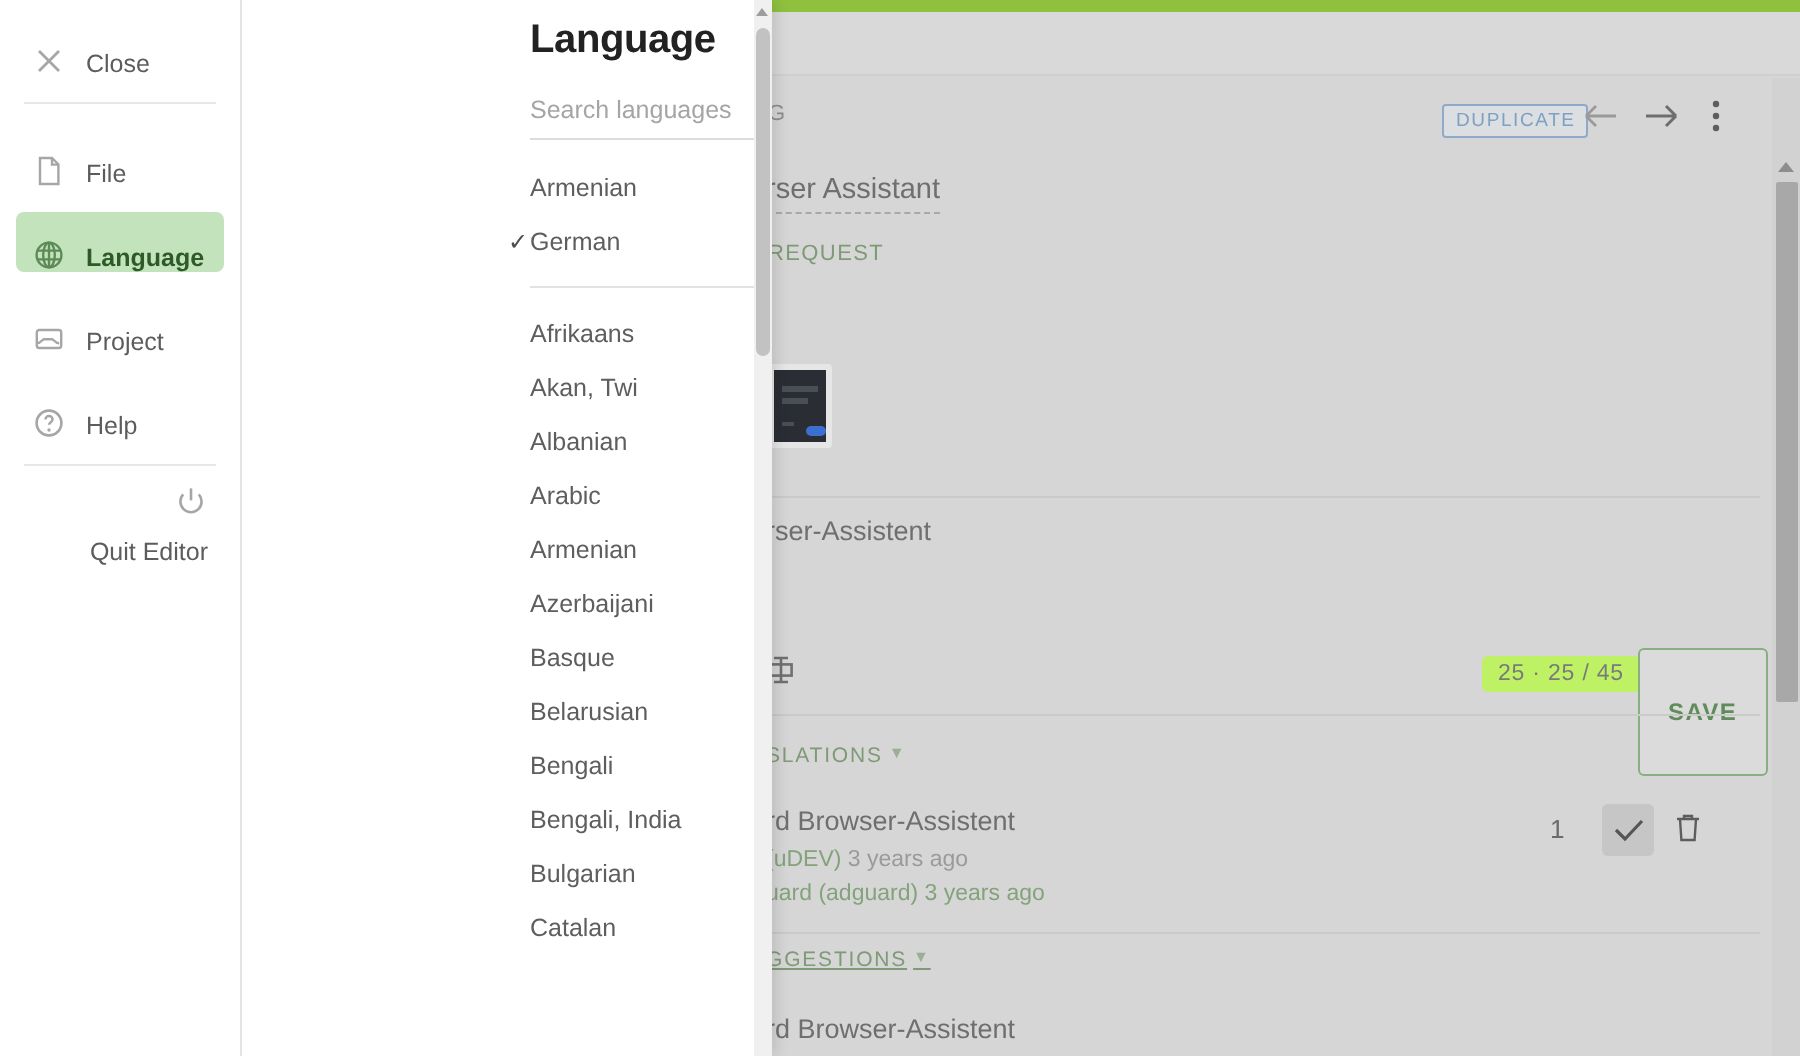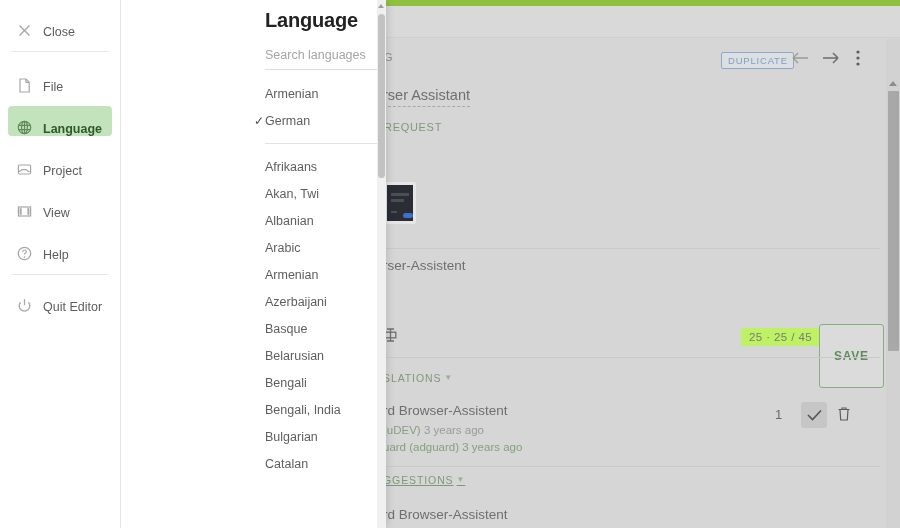--- a/index.html
+++ b/index.html
@@ -142,21 +142,21 @@
   .menu-item {
     display: flex; align-items: flex-end; gap: 10px;
     height: 30px; margin: 12px 8px; padding: 0 8px; border-radius: 4px;
     font-size: 12.5px; color: #5c5c5c;
   }
   .menu-item .mi-ico { width: 17px; height: 17px; flex: none; color: #a6a6a6; display: block; }
   .menu-item.active { background: #c3e3bd; color: #2e5a28; font-weight: bold; }
   .menu-item.active .mi-ico { color: #5d8a57; }
   .mi-close { margin-top: 9px; }
   .menu-sep { height: 1px; background: #e7e7e7; margin: 9px 12px; }
-  .mi-quit { margin-top: 0; }
+  .mi-quit { margin-top: 0; flex-direction: column; }
 
   .lang-col { flex: 1; height: 100%; position: relative; background: #fff; overflow: hidden; }
   .lang-title {
     position: absolute; left: 144px; top: 9px;
     font-size: 20px; font-weight: bold; color: #222; letter-spacing: -.2px;
   }
   .lang-col { }
   .lang-search {
     position: absolute; left: 144px; top: 48px; width: 216px;
     border: none; border-bottom: 1px solid #dcdcdc;
@@ -324,30 +324,20 @@
       <div class="menu-item">
         <span class="mi-ico">
           <svg width="17" height="17" viewBox="0 0 17 17" fill="none" stroke="currentColor" stroke-width="1.2">
             <rect x="2.4" y="4" width="12.2" height="9" rx="1.2"></rect>
             <path d="M2.4 10.6c2.4 0 2.6-2 3.6-2h4c1 0 1.2 2 3.6 2"></path>
           </svg>
         </span>
         <span>Project</span>
       </div>
 
-      <div class="menu-item">
-        <span class="mi-ico">
-          <svg width="17" height="17" viewBox="0 0 17 17" fill="none" stroke="currentColor" stroke-width="1.2">
-            <rect x="2.4" y="4" width="12.2" height="9"></rect>
-            <rect x="3.6" y="5.2" width="2" height="6.6" fill="currentColor" stroke="none"></rect>
-            <rect x="11.4" y="5.2" width="2" height="6.6" fill="currentColor" stroke="none"></rect>
-          </svg>
-        </span>
-        <span>View</span>
-      </div>
 
       <div class="menu-item">
         <span class="mi-ico">
           <svg width="17" height="17" viewBox="0 0 17 17" fill="none" stroke="currentColor" stroke-width="1.3">
             <circle cx="8.5" cy="8.5" r="6.2"></circle>
             <path d="M6.7 6.8c0-1 .8-1.8 1.8-1.8s1.8.8 1.8 1.8c0 1.3-1.8 1.3-1.8 2.6" stroke-width="1.2"></path>
             <circle cx="8.5" cy="12" r=".85" fill="currentColor" stroke="none"></circle>
           </svg>
         </span>
         <span>Help</span>

